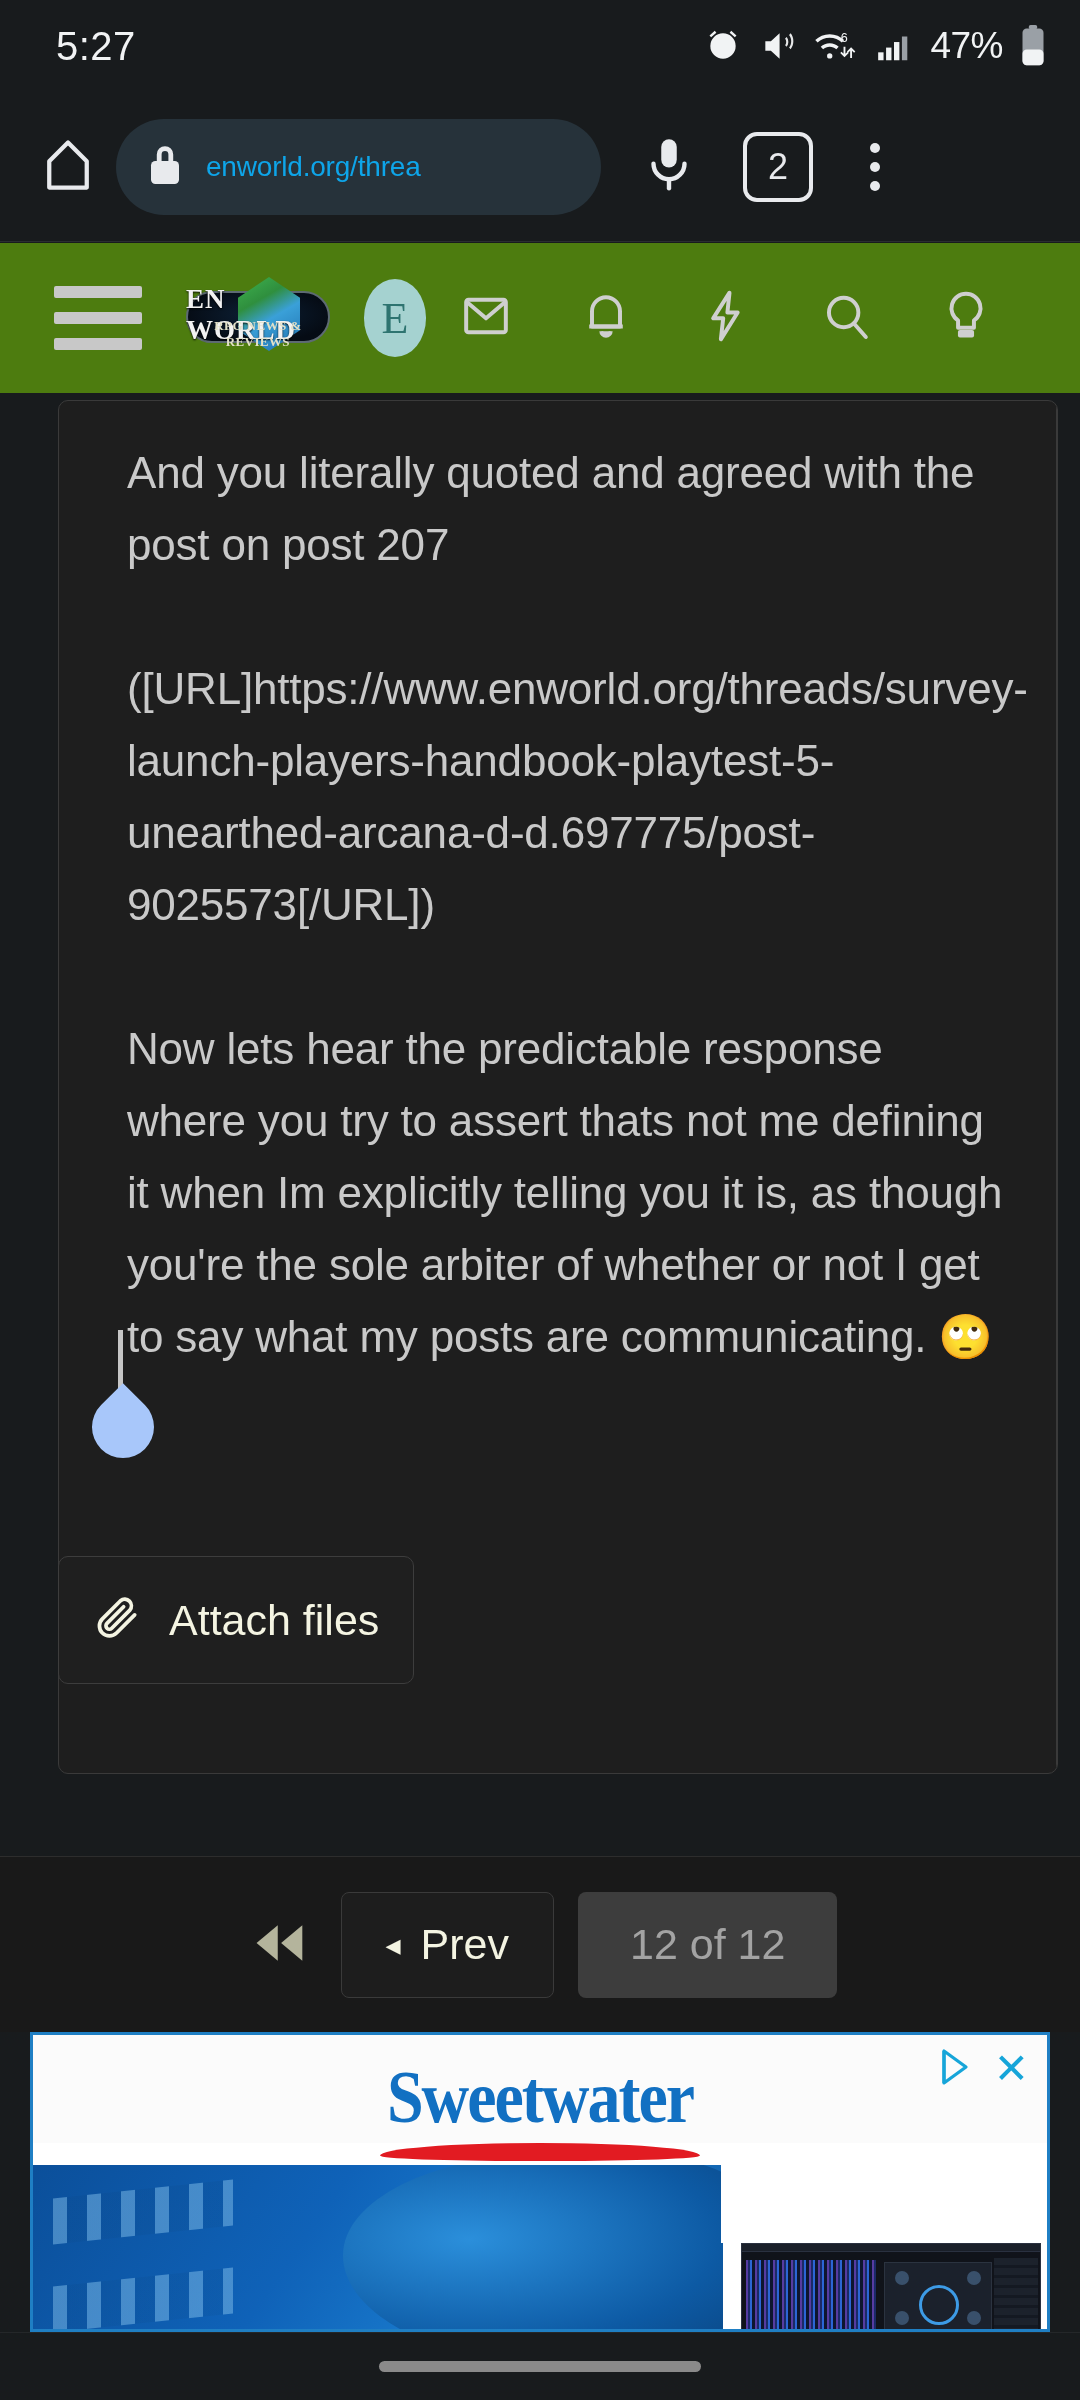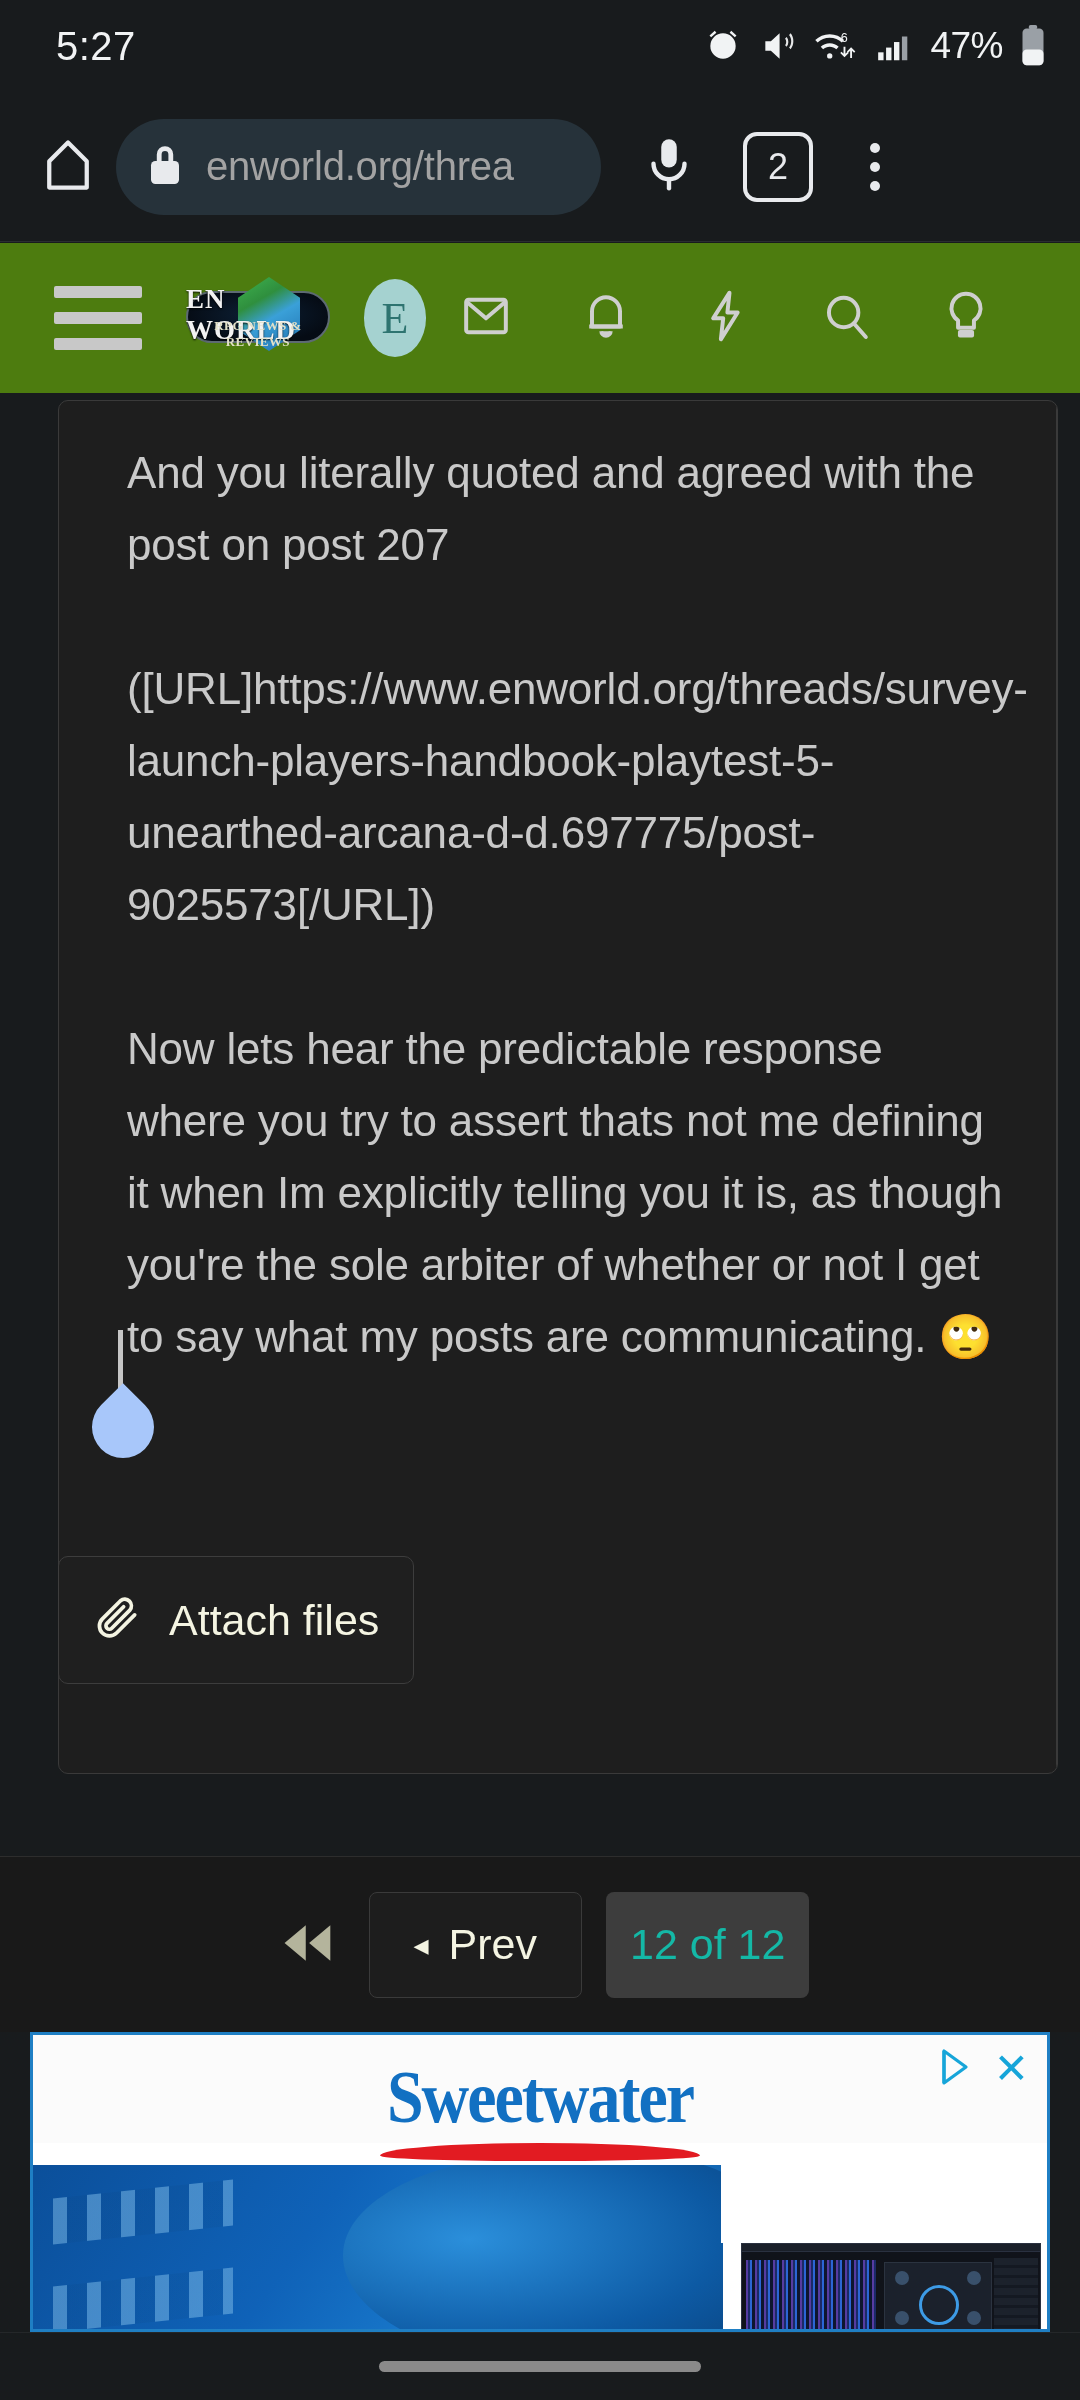--- a/index.html
+++ b/index.html
@@ -28,21 +28,21 @@
     background:#181b1d; display:flex; align-items:center; padding:0 28px;
     border-bottom:1px solid #2a2e31;
   }
   .home-btn { width:80px; height:80px; display:flex; align-items:center; justify-content:center; }
   .omnibox {
     margin-left:8px; height:96px; width:485px;
     background:#26323a; border-radius:48px;
     display:flex; align-items:center; padding:0 30px; gap:22px; overflow:hidden;
   }
   .omnibox .url {
-    color:#a3a3a3; font-size:40px; white-space:nowrap; overflow:hidden;
+    color:#0ea5e9; font-size:28px; white-space:nowrap; overflow:hidden;
     letter-spacing:-.2px;
   }
   .mic-btn { width:92px; height:92px; display:flex; align-items:center; justify-content:center; margin-left:22px; }
   .tabs-btn {
     width:70px; height:70px; border:4px solid #e8eaed; border-radius:14px;
     display:flex; align-items:center; justify-content:center; margin-left:28px;
   }
   .tabs-btn span { color:#e8eaed; font-size:36px; line-height:1; }
   .menu-btn { width:76px; height:92px; display:flex; flex-direction:column;
     align-items:center; justify-content:center; gap:9px; margin-left:24px; }
@@ -144,22 +144,22 @@
     display:flex; align-items:center; justify-content:center; gap:24px;
   }
   .first-btn { width:74px; height:74px; display:flex; align-items:center; justify-content:center; }
   .prev-btn {
     height:106px; padding:0 44px; border:1px solid #3a3a3a; border-radius:8px;
     background:#1d1d1d; display:flex; align-items:center; gap:20px;
     color:#f4f4e2; font-size:43px;
   }
   .prev-btn .caretleft { color:#f4f4e2; font-size:30px; line-height:1; }
   .page-badge {
-    height:106px; padding:0 24px; border-radius:8px; background:#3d3d3d;
-    display:flex; align-items:center; color:#14b8a6; font-size:43px;
+    height:106px; padding:0 52px; border-radius:8px; background:#3d3d3d;
+    display:flex; align-items:center; color:#a3a3a3; font-size:43px;
   }
 
   
   .ad {
     position:absolute; top:2032px; left:30px; width:1020px; height:300px;
     background:#fff; border:3px solid #1f7fc4; overflow:hidden;
   }
   .ad-top { position:relative; height:108px; background:#fbfbfb; }
   .sw-logo {
     position:absolute; left:0; right:0; top:24px; text-align:center;

